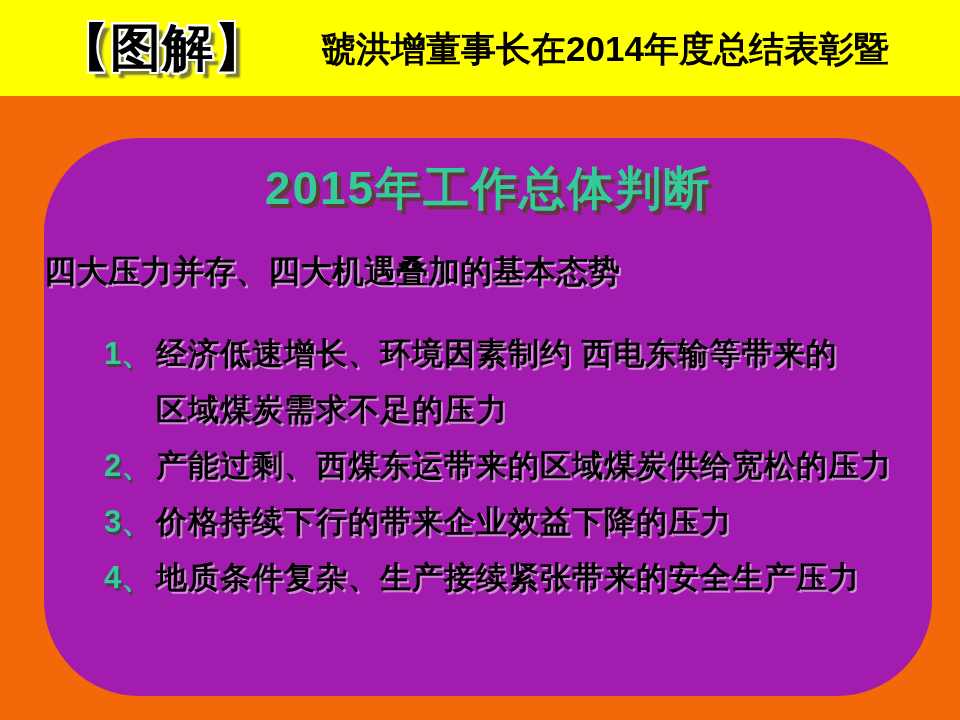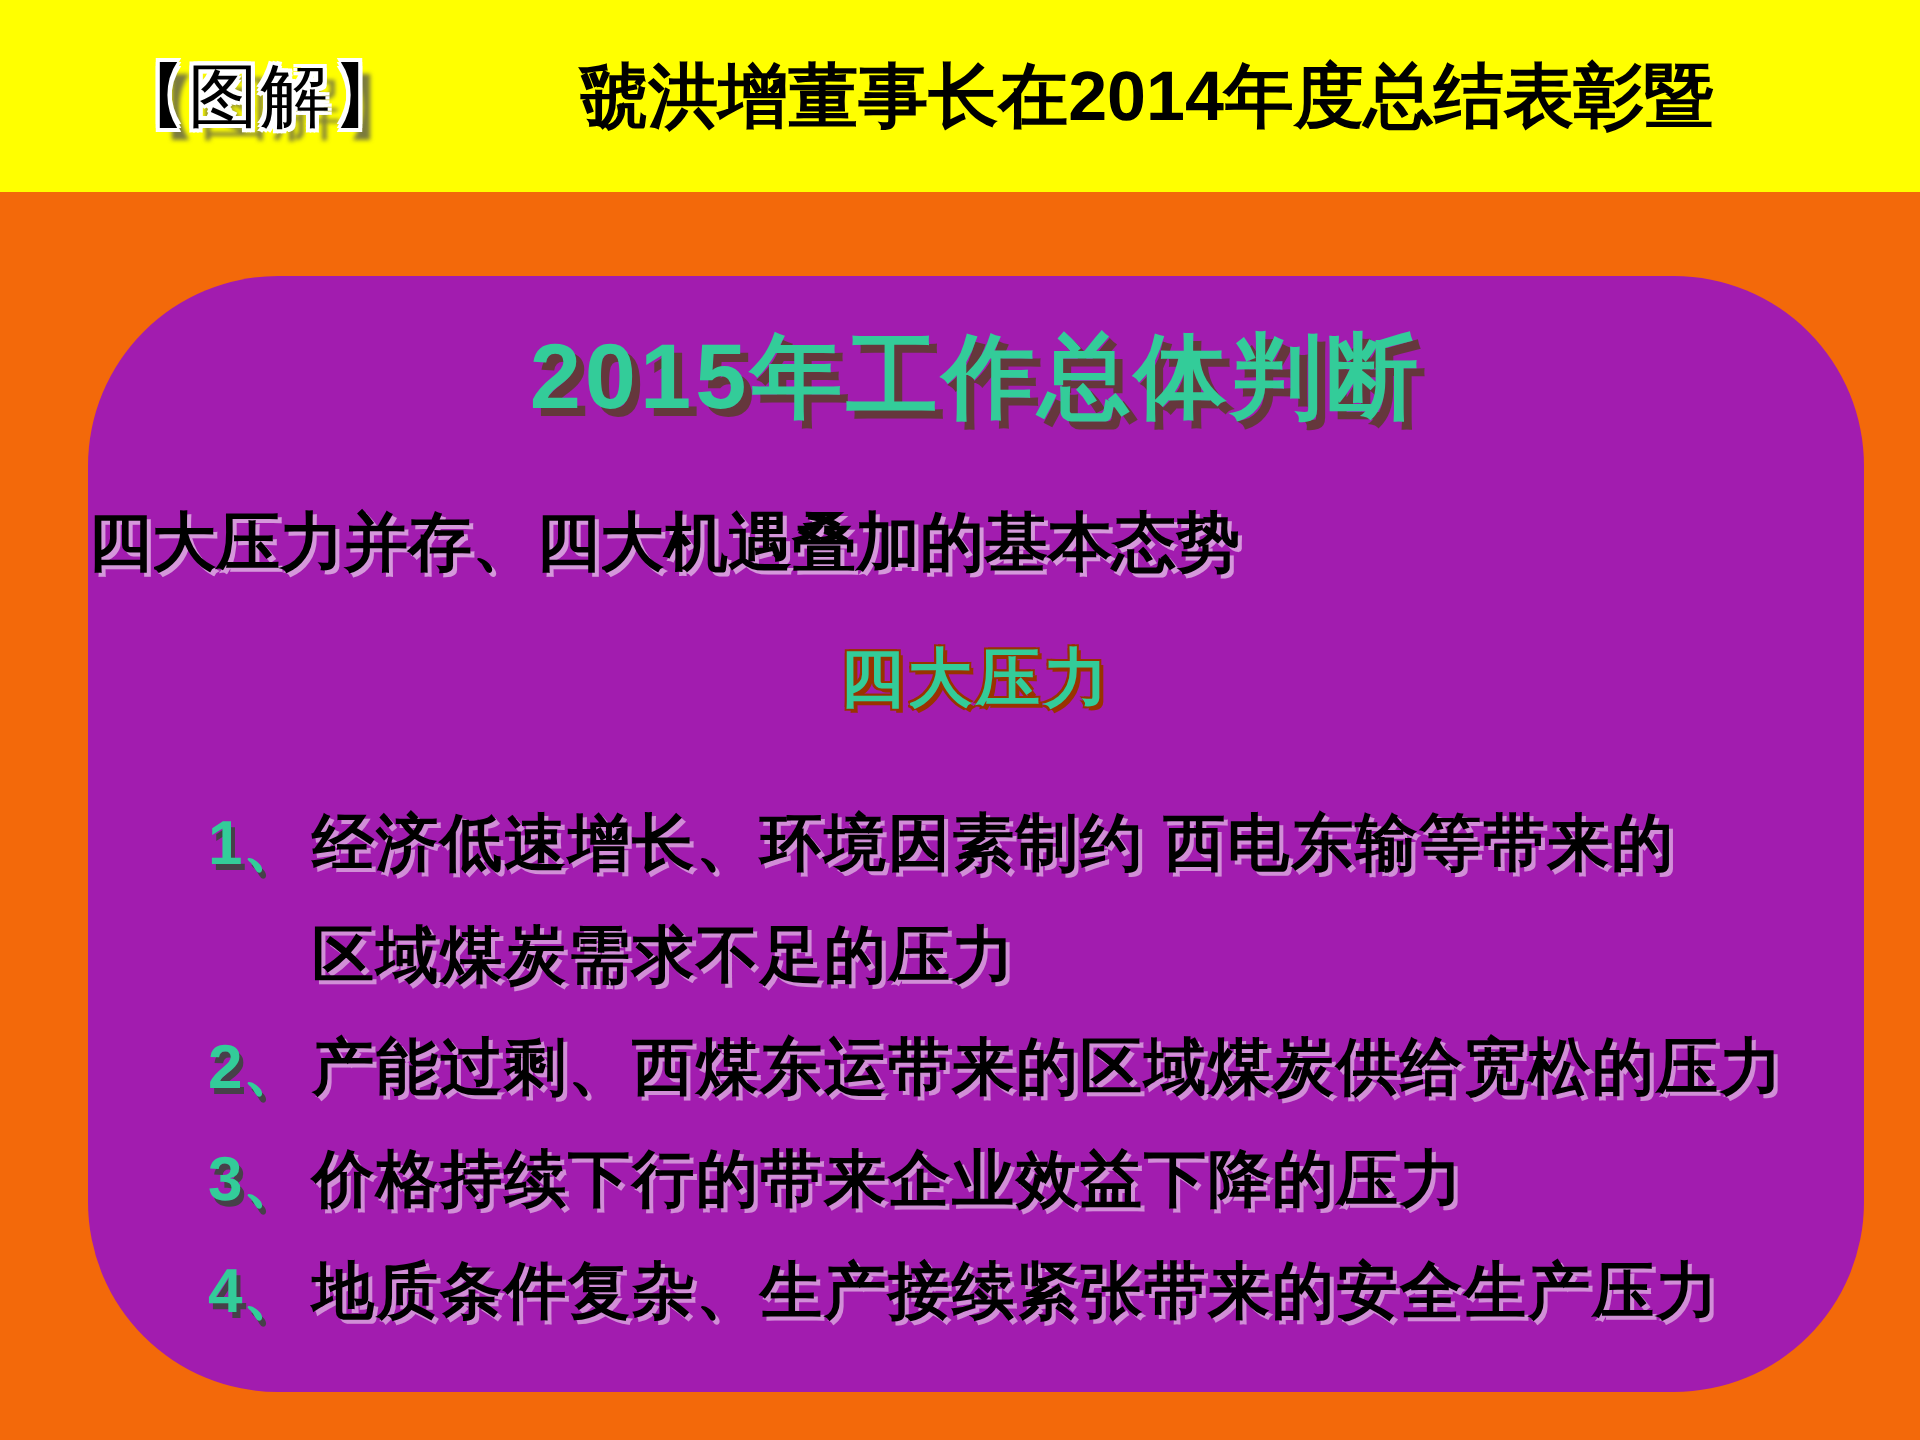--- a/index.html
+++ b/index.html
@@ -22,22 +22,22 @@
     top: 0; left: 0;
     width: 960px;
     height: 96px;
     background: #FFFF00;
     display: flex;
     align-items: center;
   }
   .badge {
     flex: 0 0 auto;
     margin-left: 58px;
-    font-size: 35px;
-    font-weight: normal;
+    font-size: 51px;
+    font-weight: bold;
     color: #000000;
     letter-spacing: 1px;
     text-shadow:
       -2px -2px 0 #ffffff, 2px -2px 0 #ffffff,
       -2px 2px 0 #ffffff, 2px 2px 0 #ffffff,
       -2px 0 0 #ffffff, 2px 0 0 #ffffff,
       0 -2px 0 #ffffff, 0 2px 0 #ffffff,
       6px 6px 2px rgba(80,80,80,0.75);
   }
   .header-title {
@@ -122,21 +122,20 @@
   <div class="header">
     <div class="badge">【图解】</div>
     <div class="header-title">
       <div>虢洪增董事长在2014年度总结表彰暨</div>
     </div>
   </div>
 
   <div class="panel">
     <div class="panel-title">2015年工作总体判断</div>
     <div class="panel-subtitle">四大压力并存、四大机遇叠加的基本态势</div>
-    <div class="section-heading">四大压力</div>
 
     <div class="pressure-list">
       <div class="pressure-item">
         <span class="item-num">1、</span>
         <span class="item-text">经济低速增长、环境因素制约 西电东输等带来的
 区域煤炭需求不足的压力</span>
       </div>
       <div class="pressure-item">
         <span class="item-num">2、</span>
         <span class="item-text">产能过剩、西煤东运带来的区域煤炭供给宽松的压力</span>

